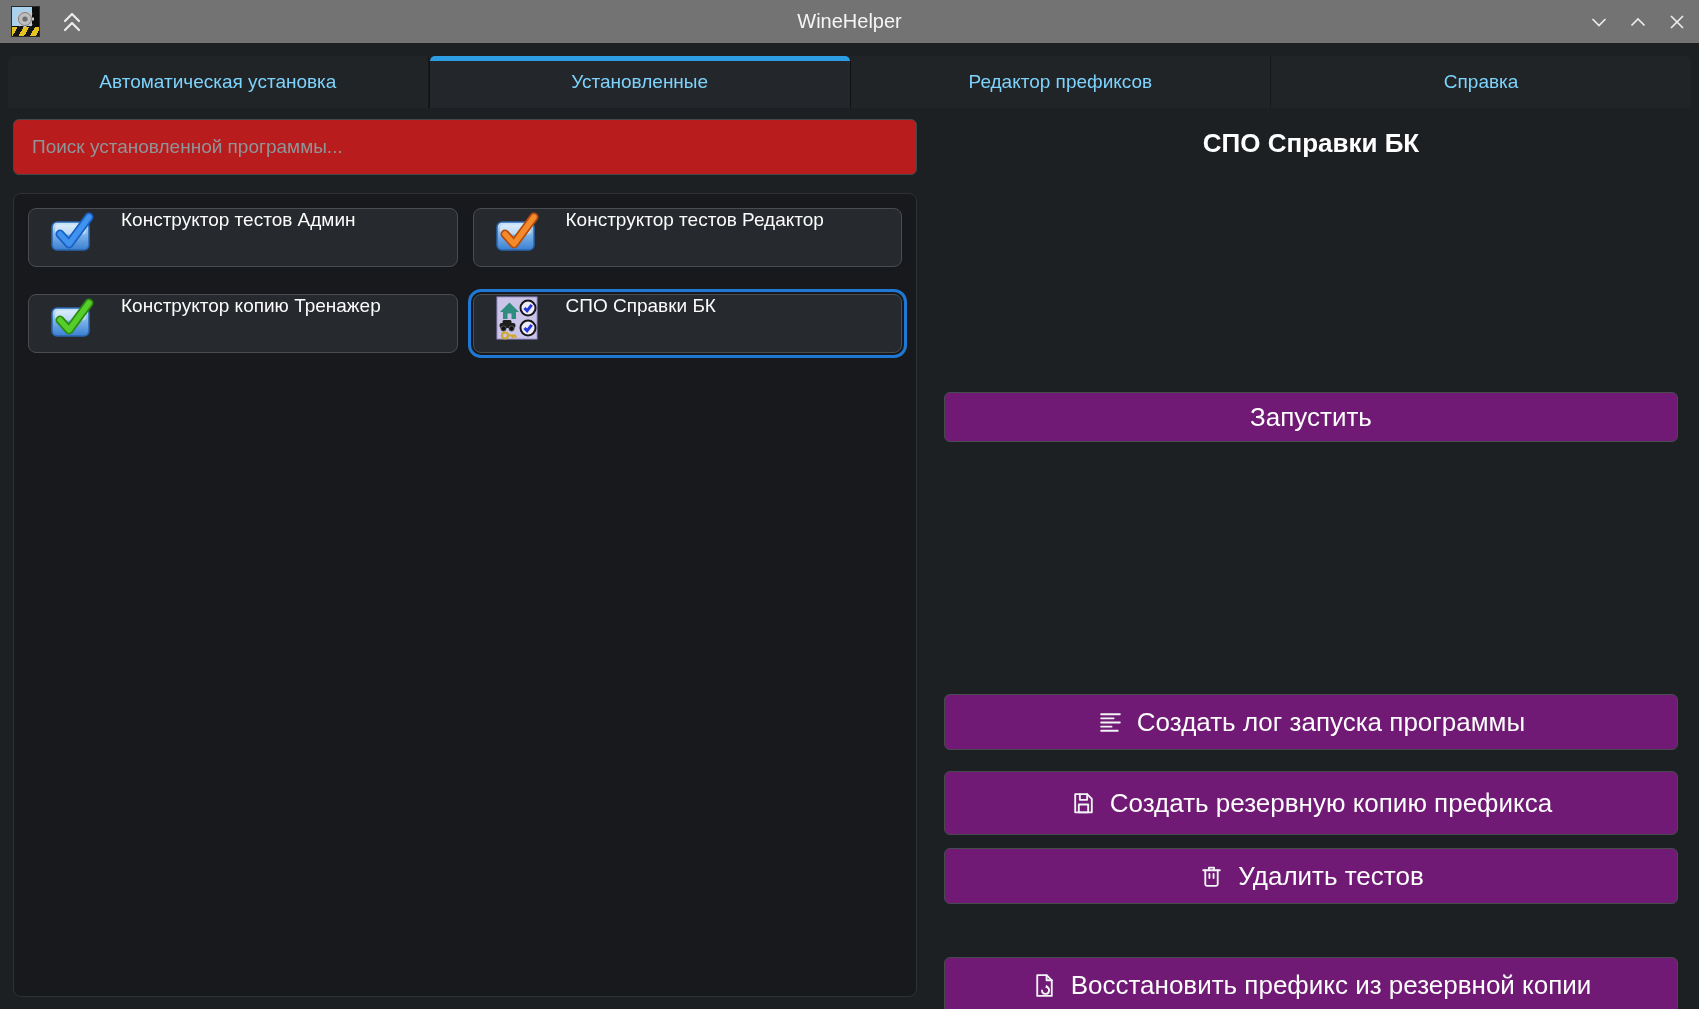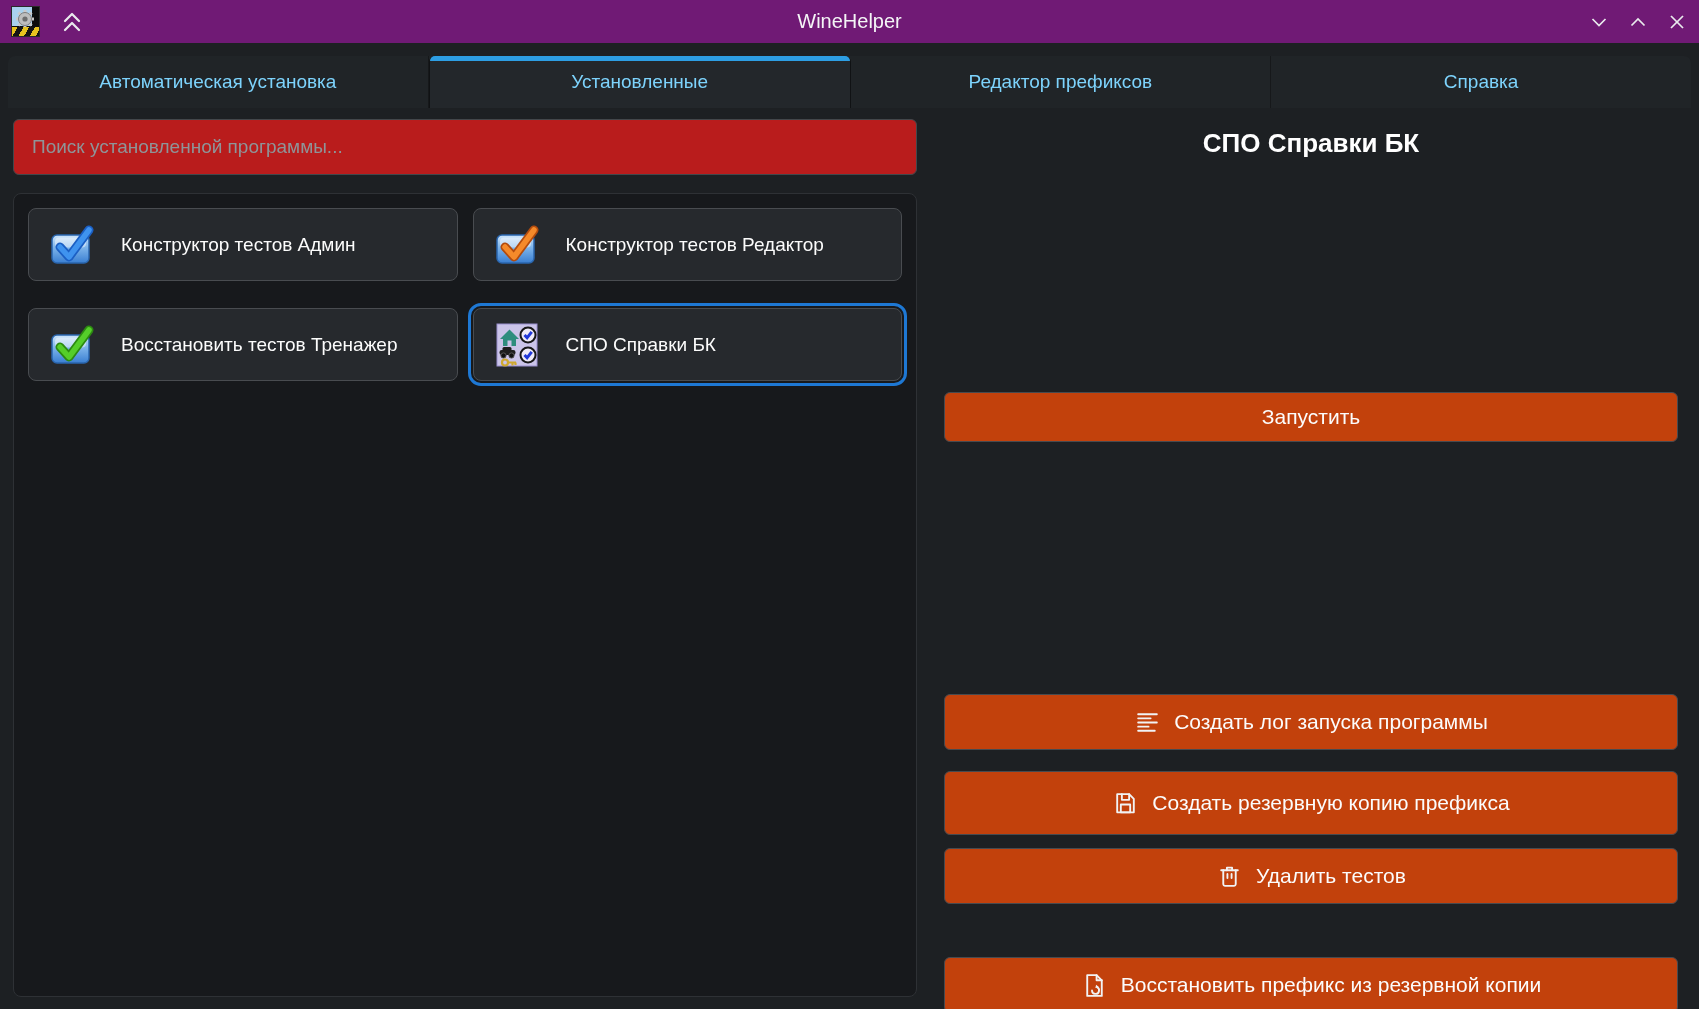--- a/index.html
+++ b/index.html
@@ -6,21 +6,21 @@
   body{
     width:1699px;height:1009px;position:relative;overflow:hidden;
     background:#1d2023;
     font-family:"Liberation Sans",sans-serif;
     color:#fcfcfc;
     -webkit-font-smoothing:antialiased;
   }
   
   .titlebar{
     position:absolute;left:0;top:0;width:1699px;height:43px;
-    background:#701a75;display:flex;align-items:center;
+    background:#737373;display:flex;align-items:center;
   }
   .app-icon{
     position:relative;width:29px;height:31px;margin-left:11px;
     background:#0c0c0c;border:1px solid #2a2a2a;box-sizing:border-box;overflow:hidden;
   }
   .app-icon .sky{position:absolute;left:0;top:0;width:20px;height:19px;background:#a9d2ee;}
   .app-icon .hazard{
     position:absolute;left:0;bottom:0;width:100%;height:9px;
     background:repeating-linear-gradient(120deg,#e7c31f 0 5px,#151515 5px 10px);
   }
@@ -60,36 +60,36 @@
   }
   .search::placeholder{color:#8f9498;opacity:1;}
   .list-panel{
     position:absolute;left:13px;top:193px;width:904px;height:804px;box-sizing:border-box;
     background:#17191c;border:1px solid #2e3135;border-radius:8px;
     padding:14px;
     display:grid;grid-template-columns:1fr 1fr;column-gap:15px;row-gap:27px;
     align-content:start;
   }
   .prog-item{
-    height:73px;box-sizing:border-box;
+    height:59px;box-sizing:border-box;
     background:#26292d;border:1px solid #494c50;border-radius:8px;
-    display:flex;align-items:center;gap:26px;padding:0 20px;
+    display:flex;gap:26px;padding:0 20px;
     font-size:19px;color:#fcfcfc;cursor:default;
   }
   .prog-item.selected{outline:3px solid #1e78d4;outline-offset:2px;}
   .prog-item svg{flex:0 0 auto;overflow:visible;}
   
   .detail-title{
     position:absolute;left:944px;top:128px;width:734px;
     text-align:center;font-size:26px;font-weight:bold;color:#ffffff;margin:0;
   }
   .btn{
     position:absolute;left:944px;width:734px;box-sizing:border-box;
-    background:#c2410c;border:1px solid #474a4f;border-radius:6px;
-    color:#fcfcfc;font-size:21px;font-family:"Liberation Sans",sans-serif;
+    background:#701a75;border:1px solid #474a4f;border-radius:6px;
+    color:#fcfcfc;font-size:26px;font-family:"Liberation Sans",sans-serif;
     display:flex;align-items:center;justify-content:center;gap:13px;cursor:default;
   }
   .btn-run{top:392px;height:50px;}
   .btn-a0{top:694px;height:56px;}
   .btn-a1{top:771px;height:64px;}
   .btn-a2{top:848px;height:56px;}
   .btn-a3{top:925px;height:56px;margin-top:32px;}
   .aicon{stroke:#f1f3f5;stroke-width:1.8;fill:none;stroke-linecap:round;stroke-linejoin:round;}
 </style>
 </head>
@@ -185,21 +185,21 @@
     <span>Конструктор тестов Редактор</span>
   </div>
 
   <div class="prog-item">
     <svg width="46" height="46" viewBox="0 0 46 46">
       <rect x="3" y="13" width="37" height="28" rx="5" fill="url(#boxgrad)" stroke="#2a66ae" stroke-width="1.5"></rect>
       <rect x="6" y="15.5" width="31" height="10" rx="4" fill="rgba(255,255,255,0.45)"></rect>
       <path d="M11 25 L20 35 L40 8" fill="none" stroke="#2c8a11" stroke-width="9" stroke-linecap="round" stroke-linejoin="round"></path>
       <path d="M11 25 L20 35 L40 8" fill="none" stroke="#55ce2a" stroke-width="5.5" stroke-linecap="round" stroke-linejoin="round"></path>
     </svg>
-    <span>Восстановить тестов Тренажер</span>
+    <span>Конструктор копию Тренажер</span>
   </div>
 
   <div class="prog-item selected">
     <svg width="46" height="46" viewBox="0 0 46 46">
       <rect x="3" y="2" width="40" height="42" fill="#cbc4e9" stroke="#9a90d0" stroke-width="1"></rect>
       <path d="M6 17 L15.5 7.5 L25 17 Z" fill="#2e8d7e"></path>
       <rect x="9" y="15" width="13" height="9" fill="#2e8d7e"></rect>
       <rect x="13.5" y="18.5" width="4" height="5.5" fill="#cbc4e9"></rect>
       <circle cx="34" cy="13" r="7.5" fill="#efeaf8" stroke="#181818" stroke-width="2"></circle>
       <path d="M30.5 13 l2.6 2.8 l4.6 -6" fill="none" stroke="#2238d8" stroke-width="3"></path>

